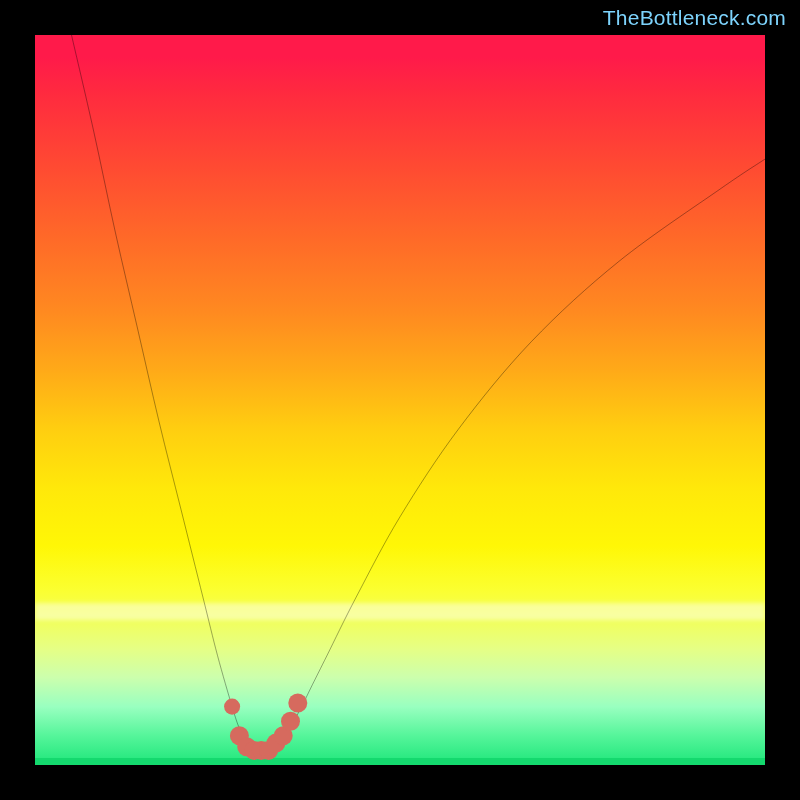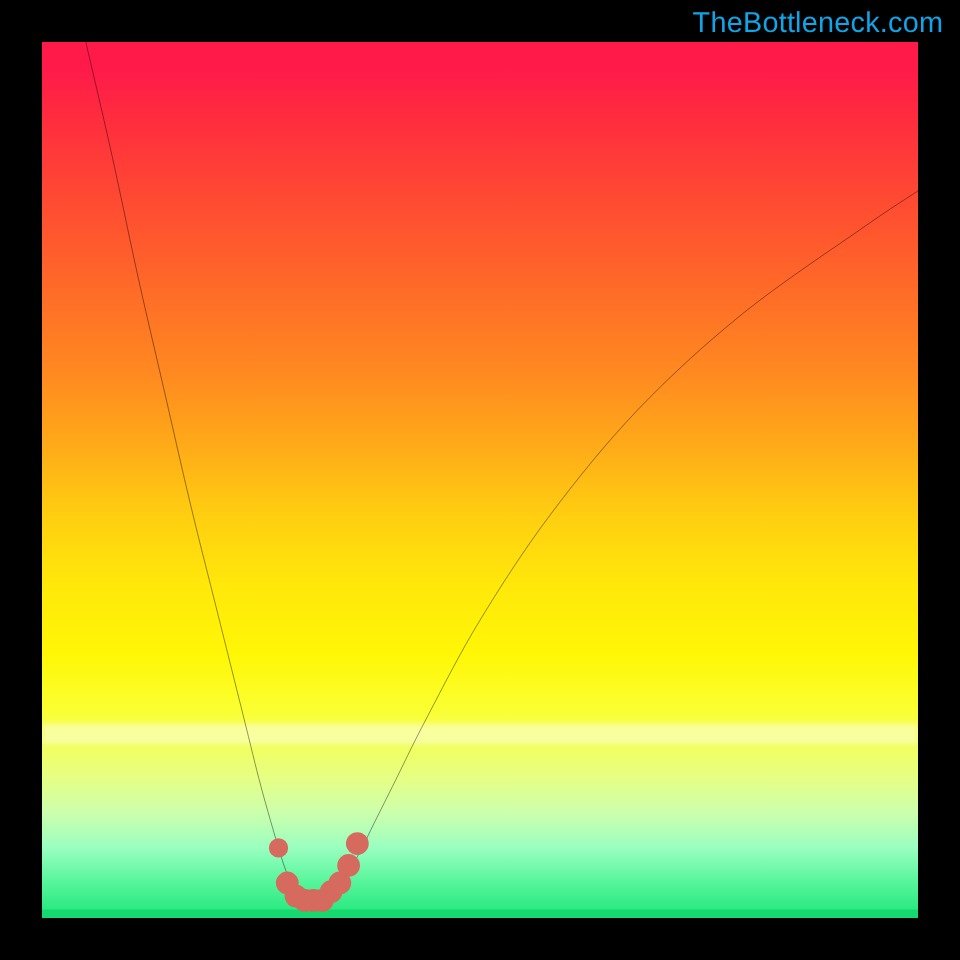--- a/index.html
+++ b/index.html
@@ -71,22 +71,22 @@
     position: absolute;
     inset: 0;
     width: 100%;
     height: 100%;
   }
   .watermark {
     position: absolute;
     top: 6px;
     right: 14px;
     font-family: Arial, Helvetica, sans-serif;
-    font-size: 24px;
-    color: #0ea5e9;
+    font-size: 21px;
+    color: #7dd3fc;
     letter-spacing: 0.2px;
   }
 </style>
 </head>
 <body>
 
 <div class="frame">
   <div class="watermark">TheBottleneck.com</div>
   <div class="plot">
     <div class="gradient"></div>

